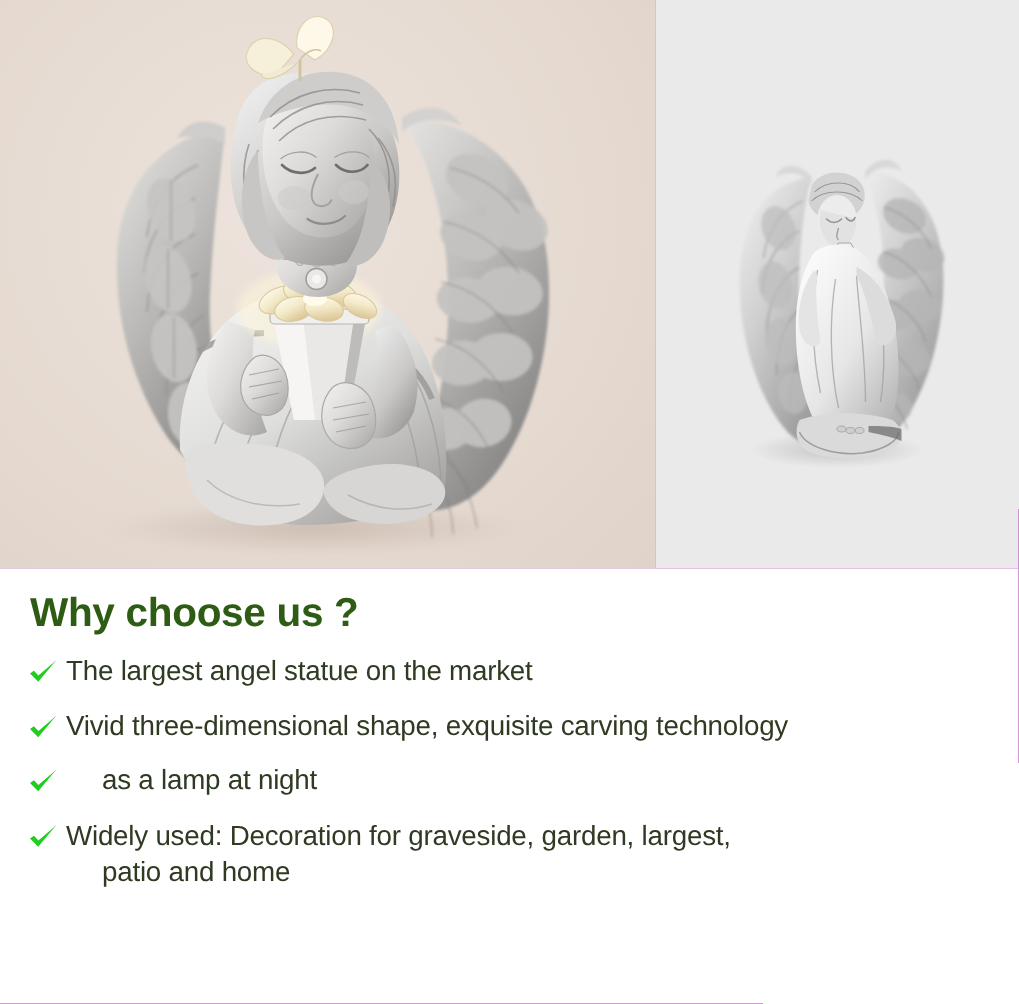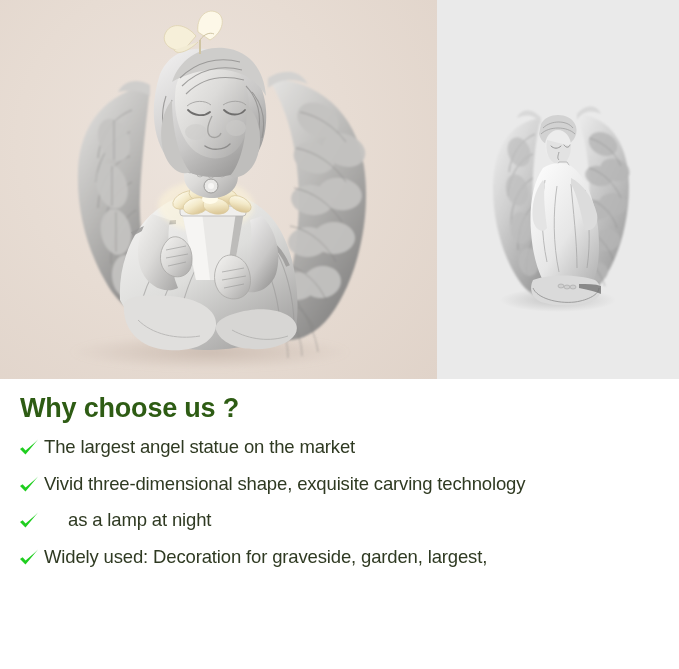--- a/index.html
+++ b/index.html
@@ -449,18 +449,19 @@
       </div>
 
       <div class="bullet">
         <span class="check">
           <svg width="22" height="20" viewBox="0 0 22 20" aria-hidden="true">
             <path d="M2 11 L7.5 16.5 L20 1.5 L17.2 4.2 L7.6 12.4 L4.6 9.2 Z" fill="#1fce1f"></path>
           </svg>
         </span>
         <span class="btext">
           <span>Widely used: Decoration for graveside, garden, largest,</span>
+          <span class="l2">patio and home</span>
         </span>
       </div>
 
     </div>
   </div>
 </div>
 
 </body></html>

